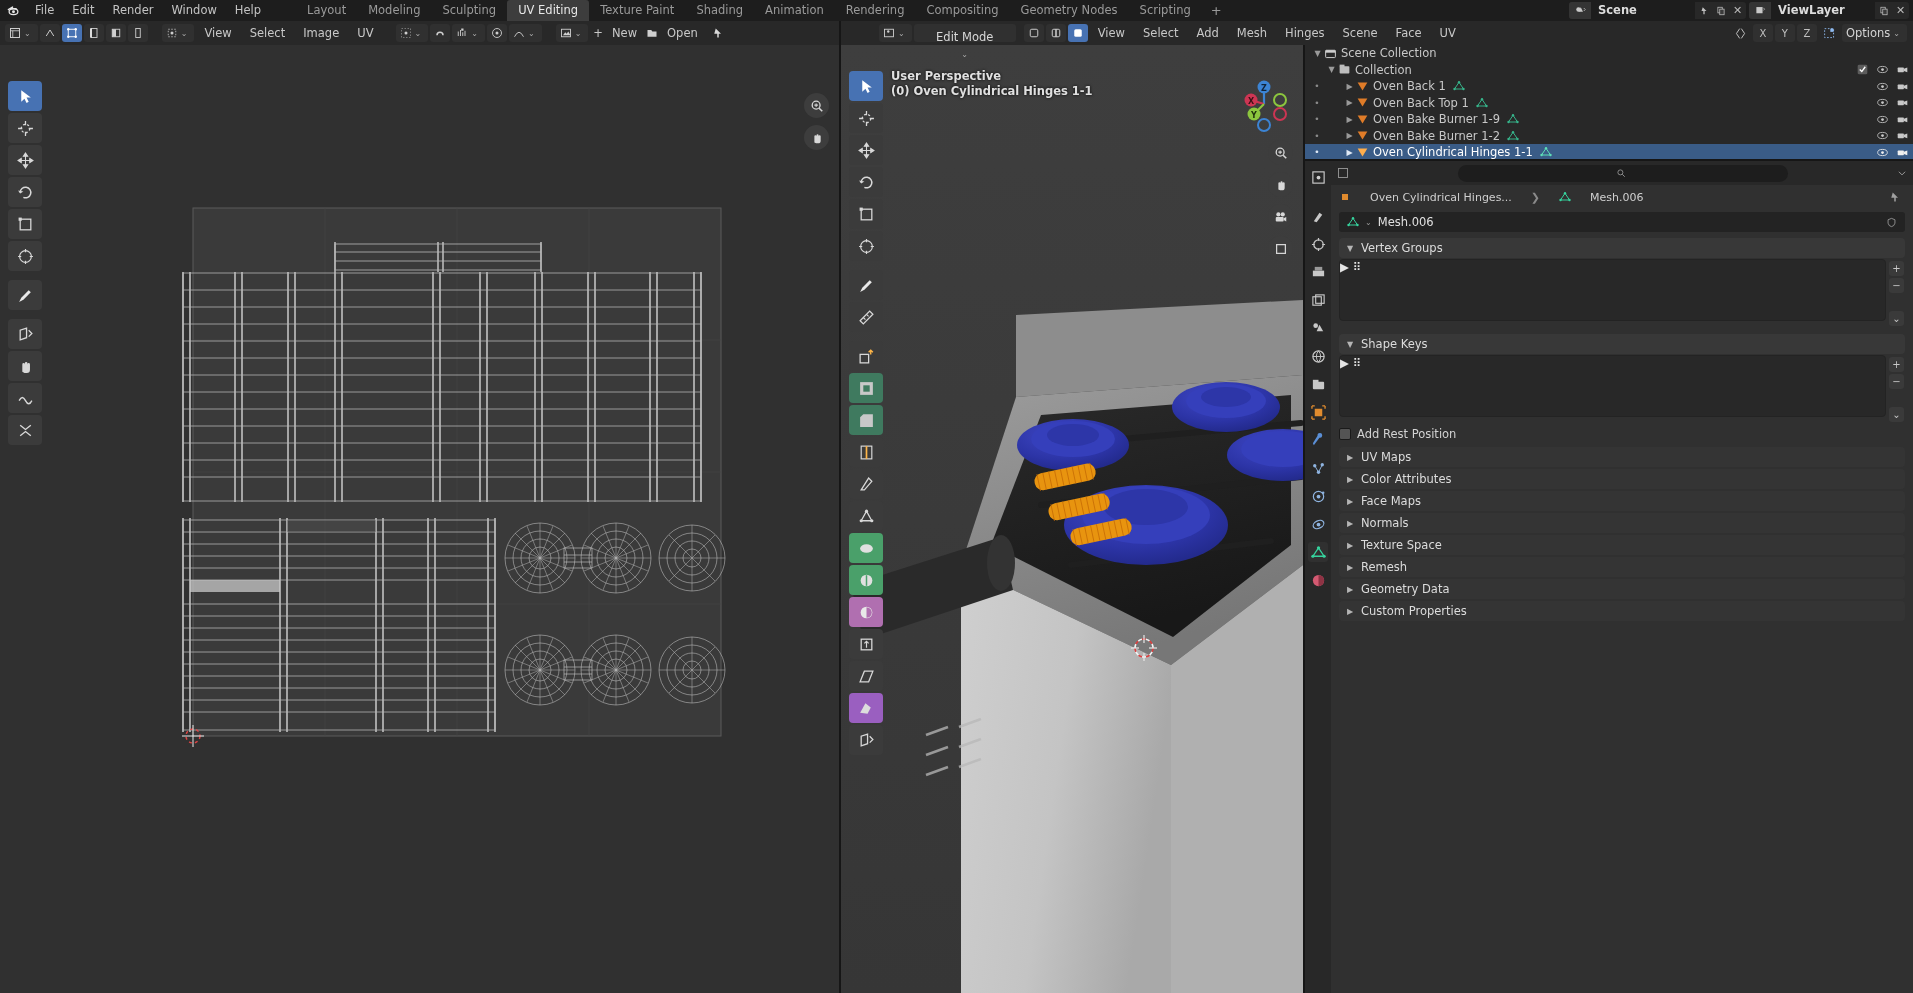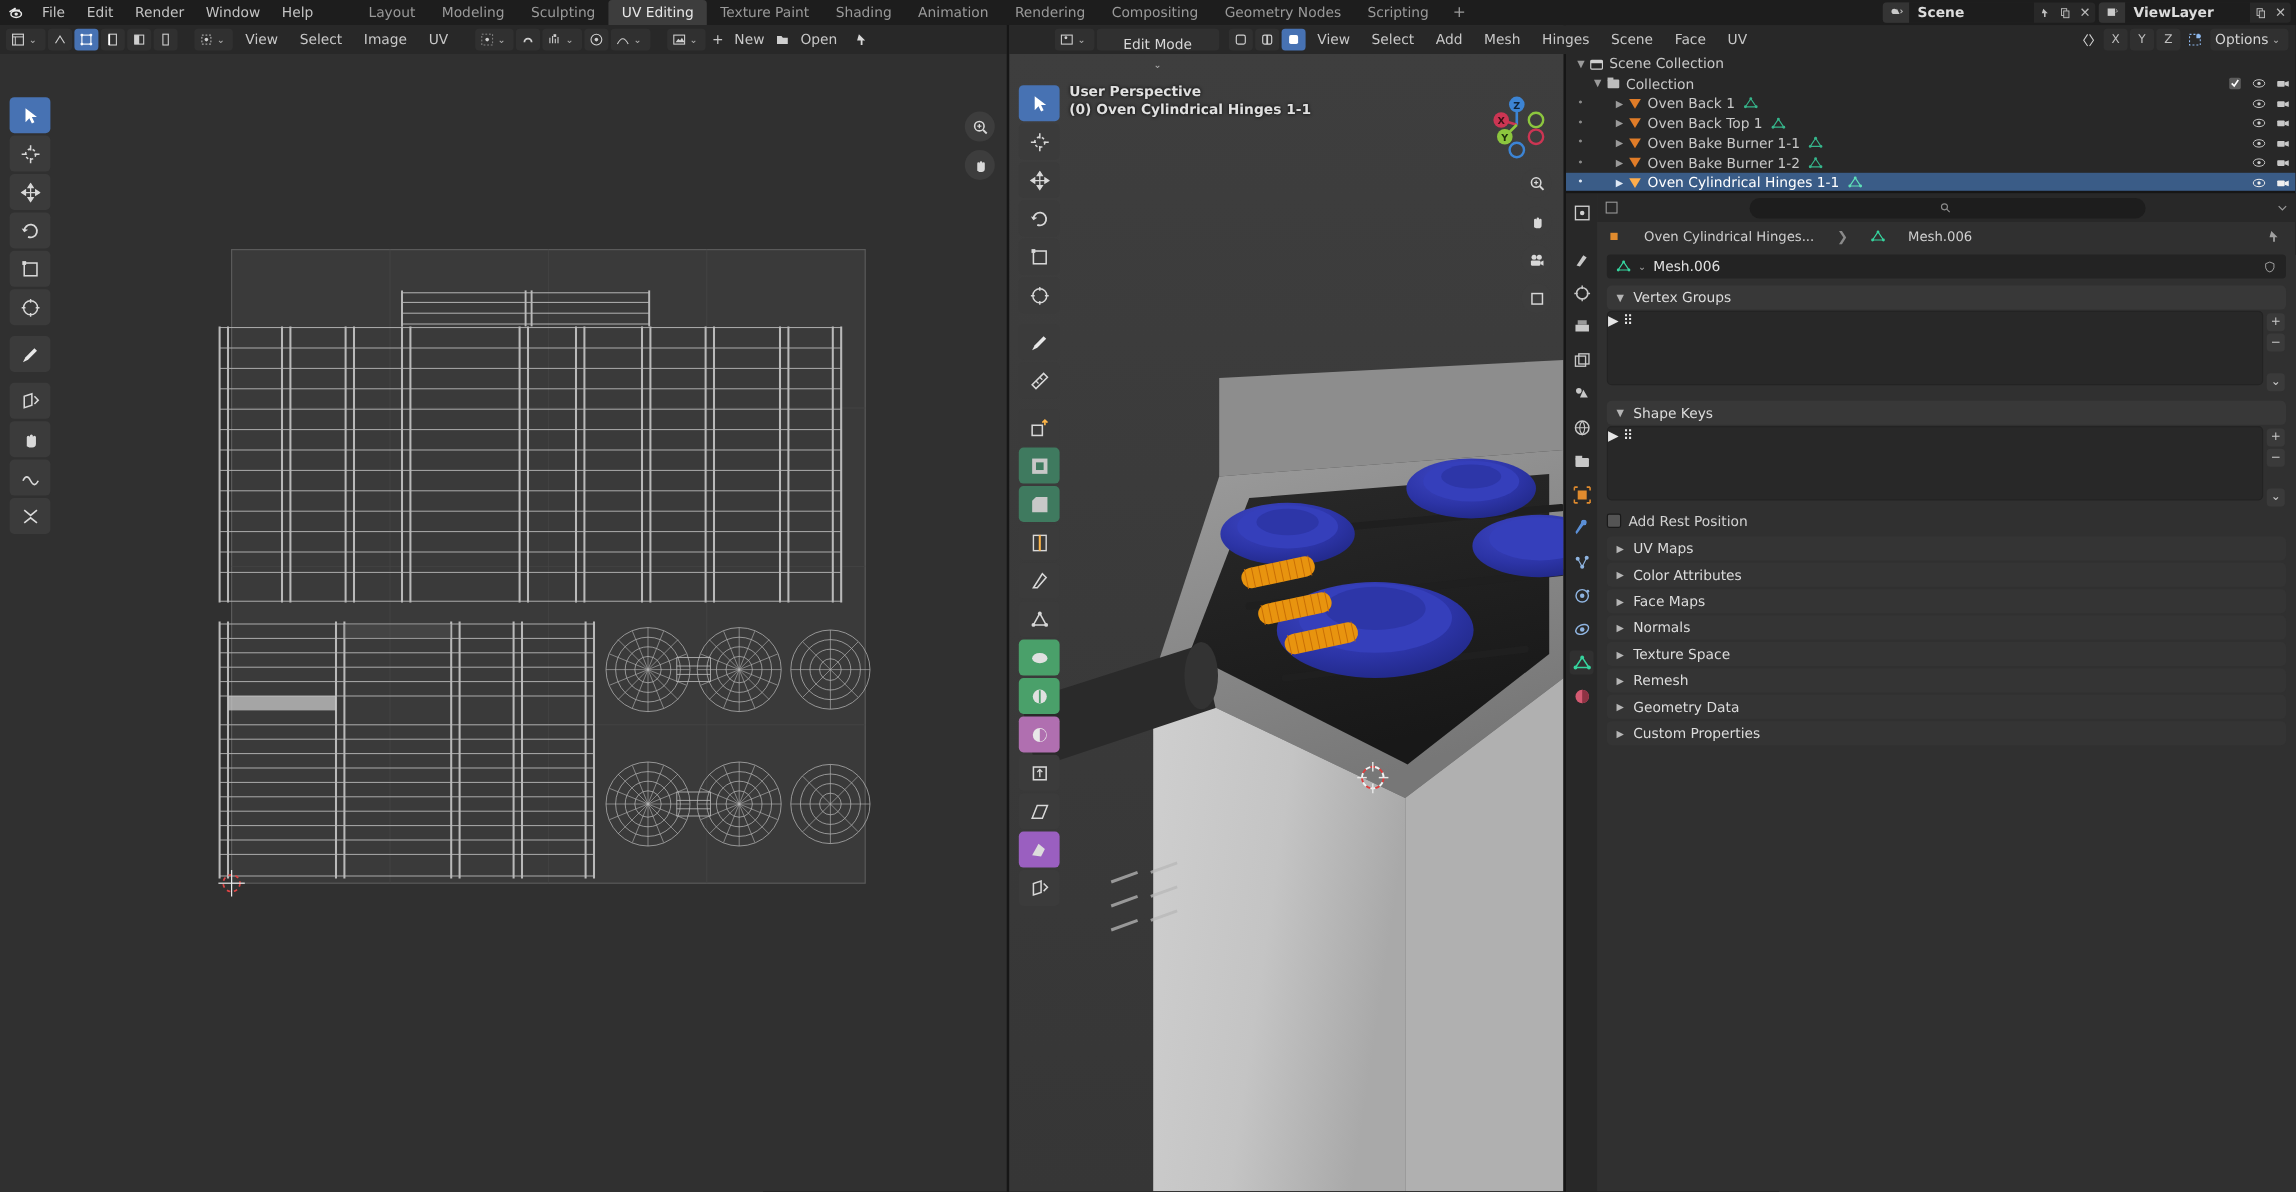--- a/index.html
+++ b/index.html
@@ -1095,21 +1095,21 @@
             </span>
         </span>
       </div>
       <div class="out-row" style="padding-left:6px">
         <span class="out-dot">•</span>
         <span style="width:20px"></span>
         <span class="out-arrow">▶</span>
         <svg class="obj-ico" viewBox="0 0 16 16">
             <path d="M2 3 L14 3 L8 13 Z" fill="#e07c28"></path>
           </svg>
-        <span>Oven Bake Burner 1-1</span>
+        <span>Oven Bake Burner 1-9</span>
         <svg class="mesh-ico" viewBox="0 0 16 16">
             <path d="M8 3 L14 12 L2 12 Z" fill="none" stroke="#36b58b" stroke-width="1.3"></path>
             <circle cx="8" cy="3" r="1.6" fill="#36b58b"></circle>
             <circle cx="14" cy="12" r="1.6" fill="#36b58b"></circle>
             <circle cx="2" cy="12" r="1.6" fill="#36b58b"></circle>
           </svg>
         <span class="out-icons-right">
           <span style="display:flex">
               <svg viewBox="0 0 16 16" width="11" height="11">
                 <ellipse cx="8" cy="8" rx="7" ry="4.5" fill="none" stroke="#c8c8c8" stroke-width="1.2"></ellipse>

